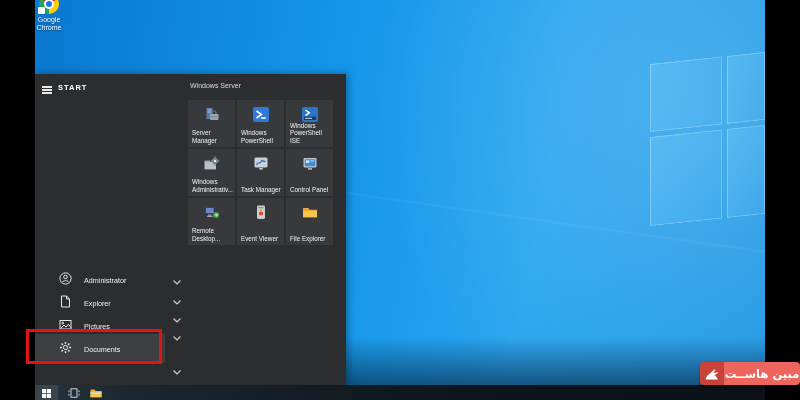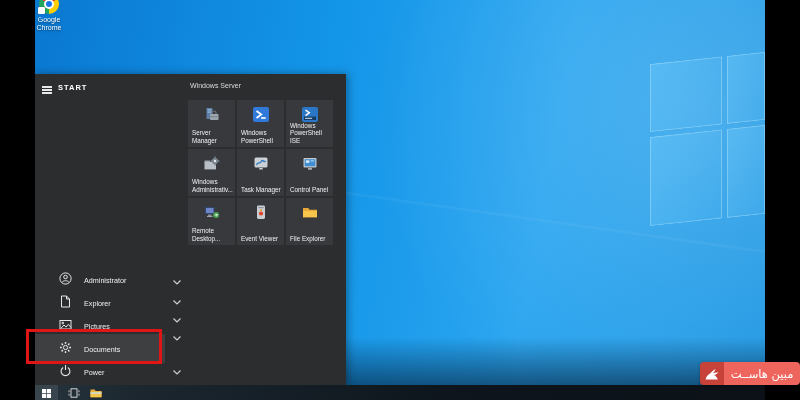--- a/index.html
+++ b/index.html
@@ -69,21 +69,21 @@
     display:flex; align-items:center; }
   #start-button { width:23px; height:15px; background:#39454d; display:flex;
     align-items:center; justify-content:center; cursor:pointer; }
   .tb-icon { width:22px; height:15px; display:flex; align-items:center; justify-content:center; cursor:pointer; }
   #task-view-button { margin-left:5px; }
 
   
   #watermark { position:absolute; left:700px; top:362px; width:100px; height:23px;
     display:flex; border-radius:4px; overflow:hidden; z-index:70;
     box-shadow:0 1px 3px rgba(0,0,0,.3); }
-  #watermark .wm-text { flex:1; background:#ee655d; color:#fff; font-weight:normal;
+  #watermark .wm-text { flex:1; background:#ee655d; color:#fff; font-weight:bold;
     font-size:11.5px; display:flex; align-items:center; justify-content:center;
     direction:rtl; font-family:"DejaVu Sans","Liberation Sans",sans-serif; }
   #watermark .wm-logo { width:24px; background:#c7433a; display:flex;
     align-items:center; justify-content:center; }
 </style>
 </head>
 <body>
 
 <div id="screen">
 
@@ -322,27 +322,20 @@
               <line x1="1" y1="6.5" x2="2.8" y2="6.5"></line>
               <line x1="10.2" y1="6.5" x2="12" y2="6.5"></line>
               <line x1="2.6" y1="2.6" x2="3.9" y2="3.9"></line>
               <line x1="9.1" y1="9.1" x2="10.4" y2="10.4"></line>
               <line x1="9.1" y1="3.9" x2="10.4" y2="2.6"></line>
               <line x1="2.6" y1="10.4" x2="3.9" y2="9.1"></line>
             </g>
           </svg></span>
       <span class="rlabel">Documents</span>
     </div>
-    <div class="rail-item" style="top:286px">
-      <span><svg width="13" height="13" viewBox="0 0 13 13" fill="none" stroke="#e8e8e8" stroke-width="1.1">
-            <path d="M4.2,3.5 a4.4,4.4 0 1 0 4.6,0"></path>
-            <line x1="6.5" y1="1" x2="6.5" y2="6"></line>
-          </svg></span>
-      <span class="rlabel">Power</span>
-    </div>
   </div>
 
   <div id="annotation-rect"></div>
 
   <div id="taskbar">
     <div id="start-button">
       <span><svg width="9" height="9" viewBox="0 0 10 10">
             <rect x="0" y="0" width="4.6" height="4.6" fill="#fff"></rect>
             <rect x="5.4" y="0" width="4.6" height="4.6" fill="#fff"></rect>
             <rect x="0" y="5.4" width="4.6" height="4.6" fill="#fff"></rect>

